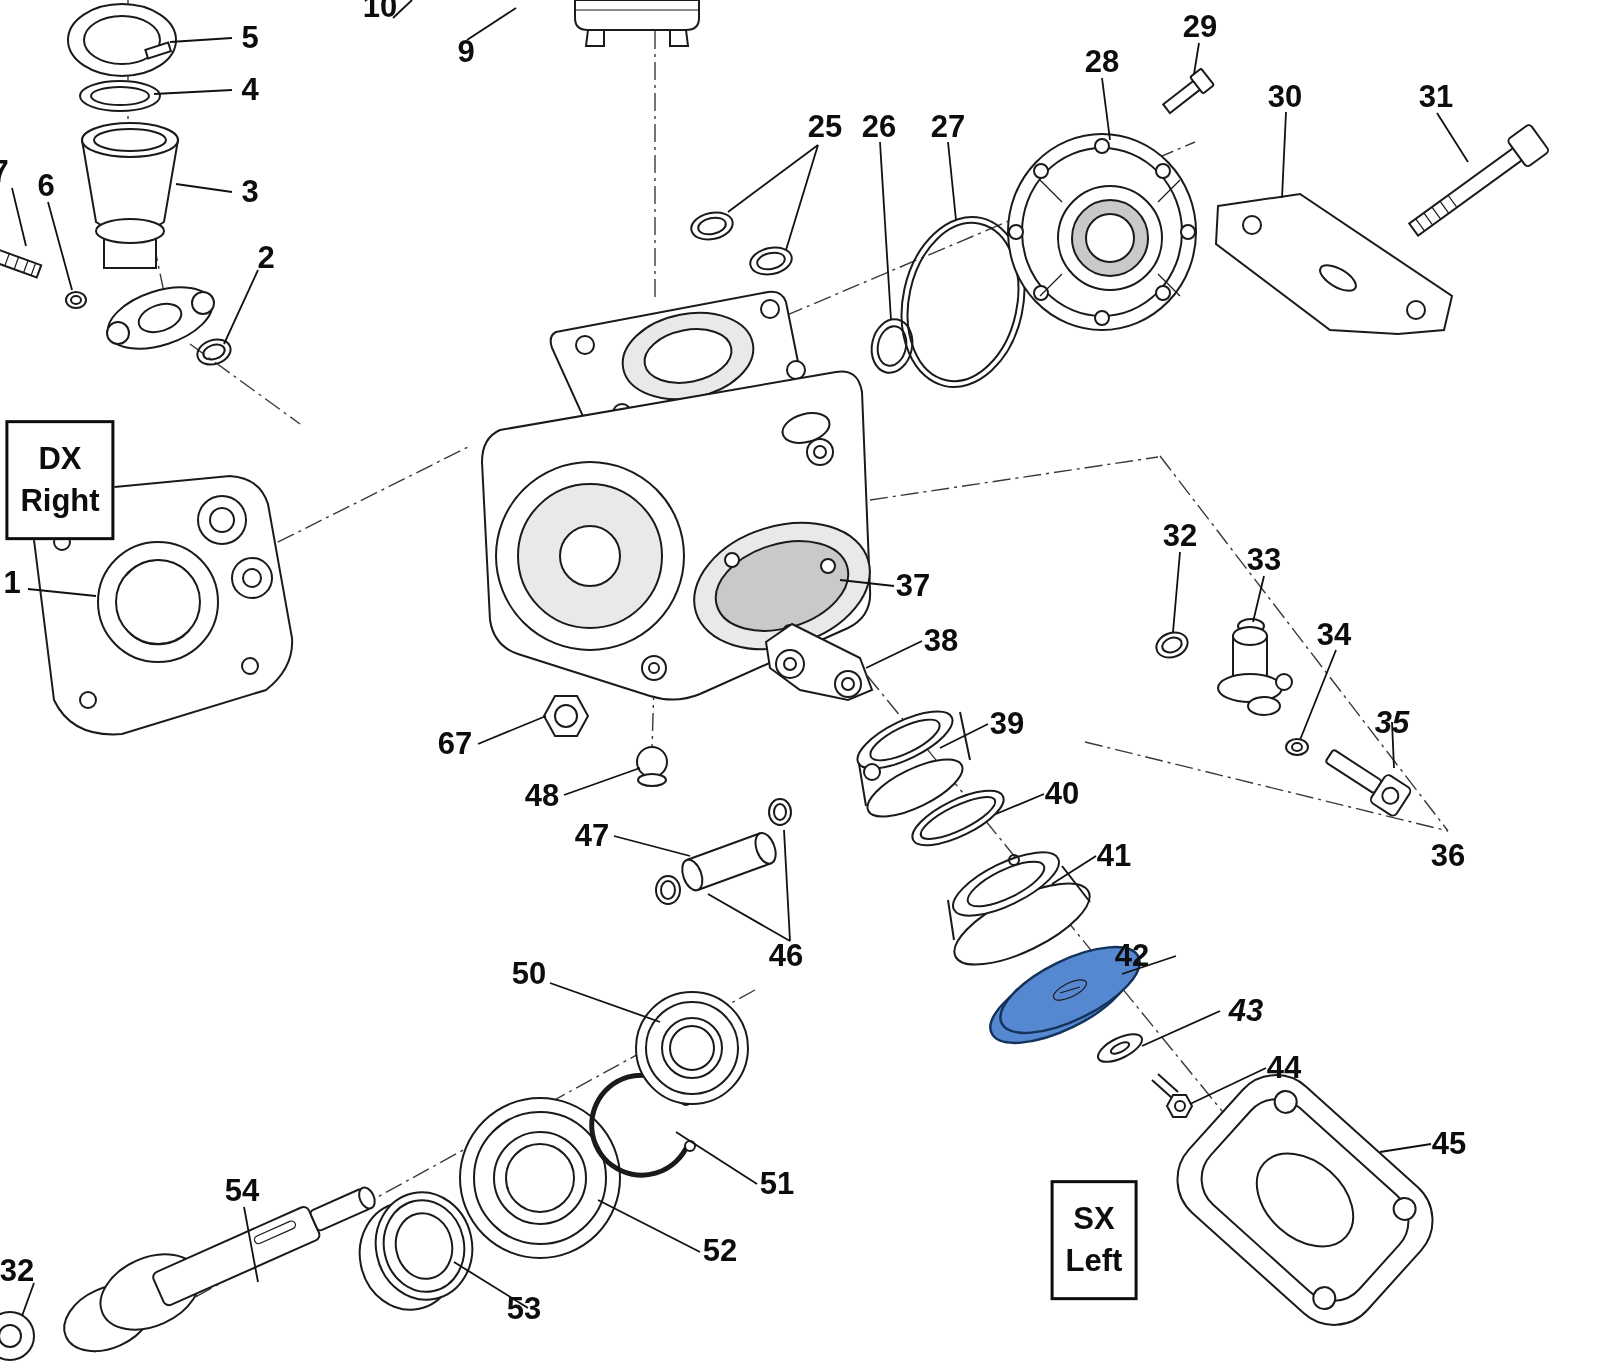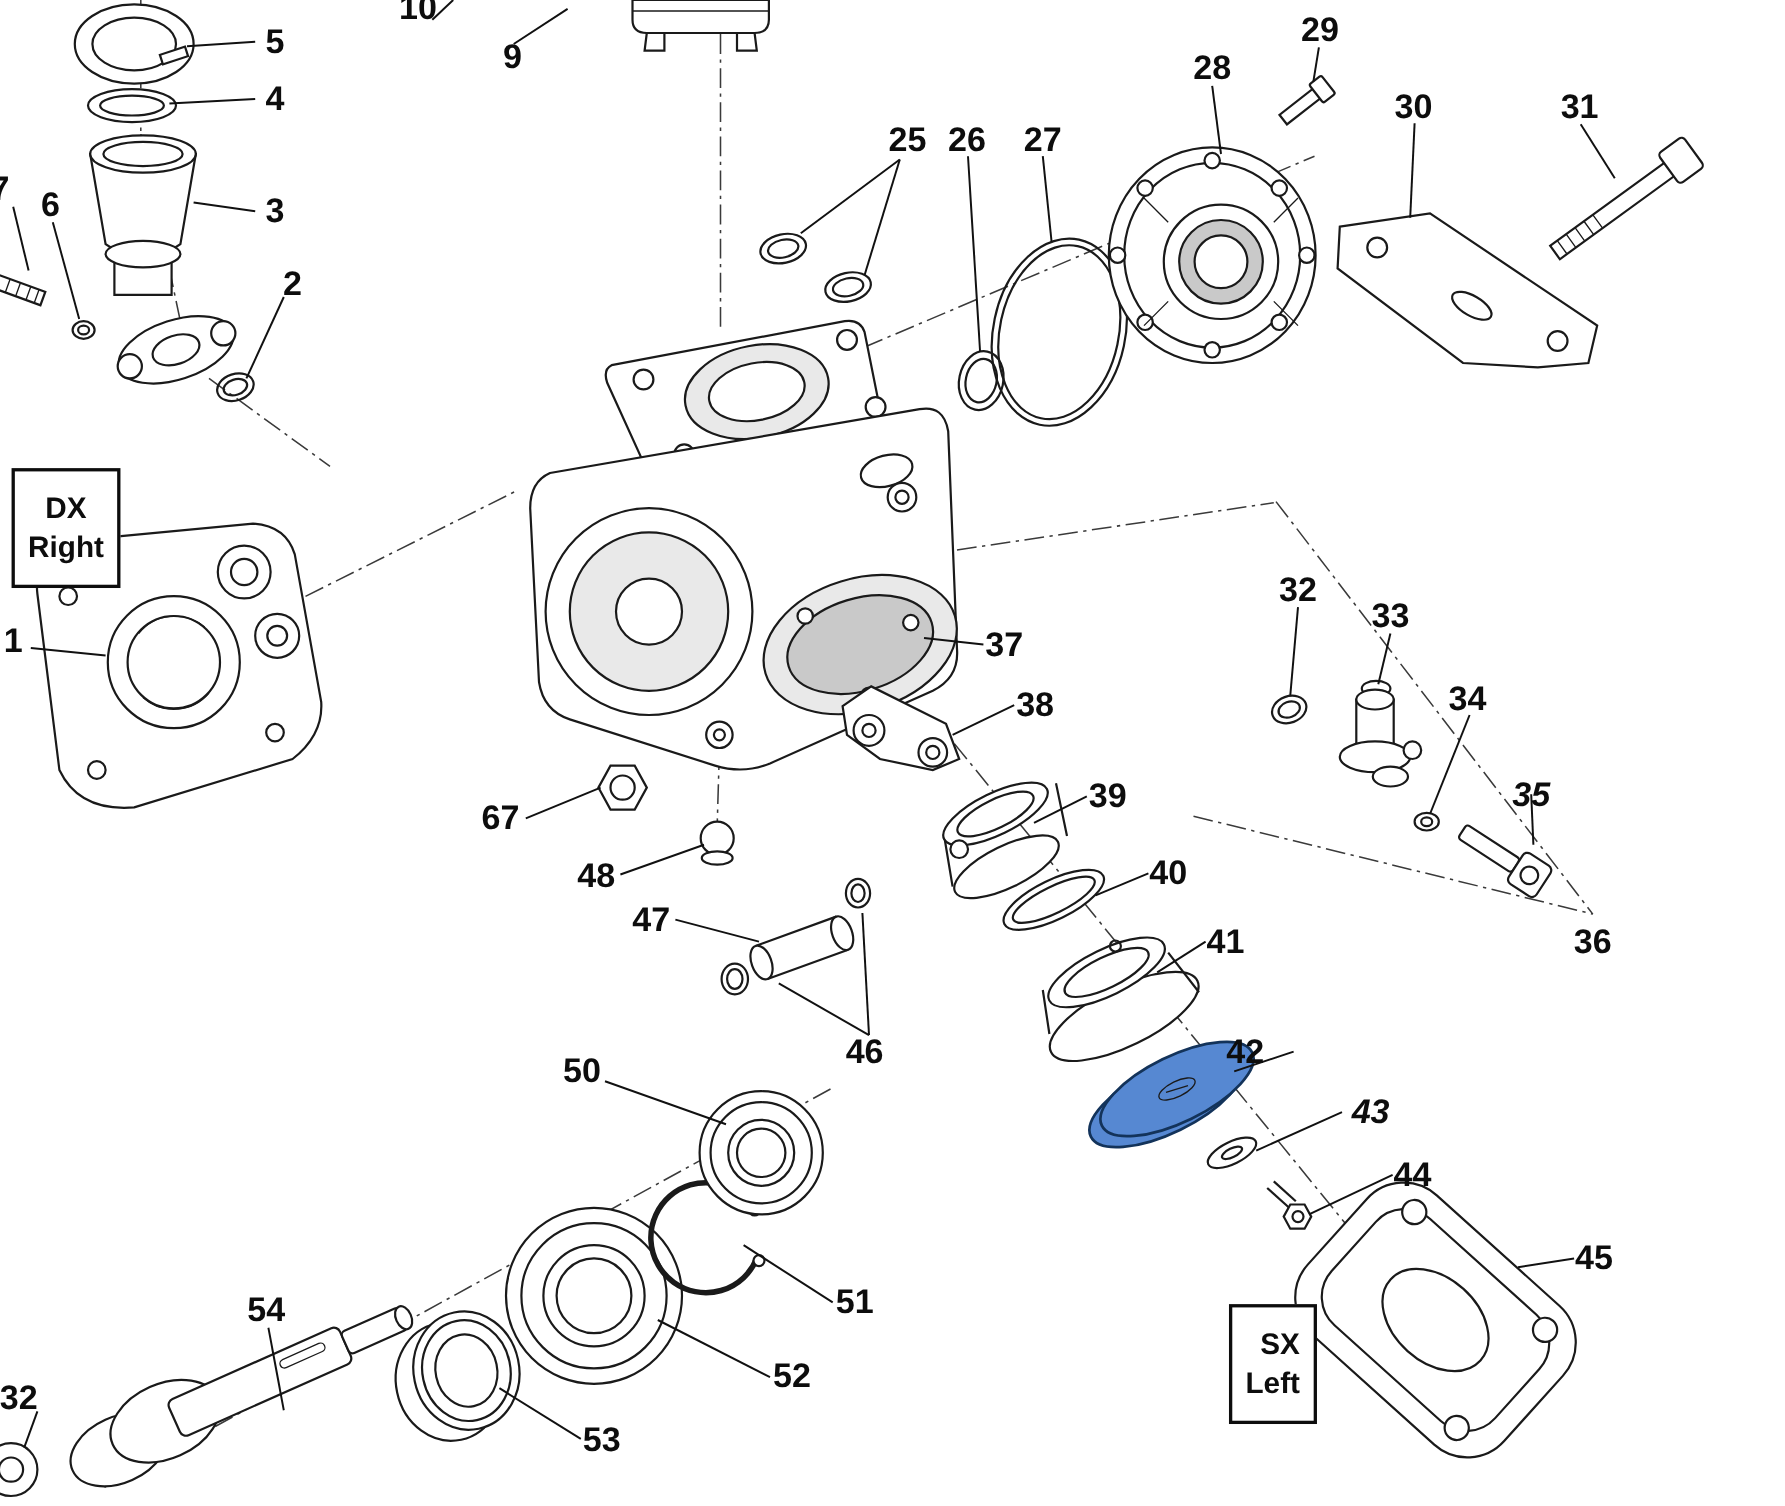--- a/index.html
+++ b/index.html
@@ -12,21 +12,21 @@
   .fw{stroke:#1a1a1a;stroke-width:2;fill:#ffffff}
   .fg{stroke:#1a1a1a;stroke-width:2;fill:#e9e9e9}
   .fd{stroke:#1a1a1a;stroke-width:2;fill:#c9c9c9}
   .hl{stroke:#13335a;stroke-width:2.5;fill:var(--highlight,#5688D2)}
   .dash{stroke:#3a3a3a;stroke-width:1.4;fill:none;stroke-dasharray:18 5 3 5}
   .ldr{stroke:#111;stroke-width:1.8}
   .part-label{position:absolute;transform:translate(-50%,-50%);font-weight:bold;
               font-size:31px;color:#0d0d0d;white-space:nowrap}
   .orient-box{position:absolute;transform:translate(-50%,-50%);border:3px solid #0d0d0d;
               background:#fff;padding:15px 12px;text-align:center;font-weight:bold;
-              font-size:27px;line-height:1.35;color:#0d0d0d}
+              font-size:31px;line-height:1.35;color:#0d0d0d}
   .orient-box span{display:block}
 </style>
 </head>
 <body>
 
 <div class="page">
 
 <svg class="art" width="1623" height="1369" viewBox="0 0 1623 1369" xmlns="http://www.w3.org/2000/svg">
 
   <g>
@@ -381,28 +381,28 @@
       <div class="part-label" style="left: 1246px; top: 1011px; font-style: italic;">43</div>
       <div class="part-label" style="left: 1284px; top: 1068px;">44</div>
       <div class="part-label" style="left: 1449px; top: 1144px;">45</div>
       <div class="part-label" style="left: 786px; top: 956px;">46</div>
       <div class="part-label" style="left: 592px; top: 836px;">47</div>
       <div class="part-label" style="left: 542px; top: 796px;">48</div>
       <div class="part-label" style="left: 455px; top: 744px;">67</div>
       <div class="part-label" style="left: 529px; top: 974px;">50</div>
       <div class="part-label" style="left: 777px; top: 1184px;">51</div>
       <div class="part-label" style="left: 720px; top: 1251px;">52</div>
-      <div class="part-label" style="left: 547px; top: 1309px;">53</div>
+      <div class="part-label" style="left: 524px; top: 1309px;">53</div>
       <div class="part-label" style="left: 242px; top: 1191px;">54</div>
       <div class="part-label" style="left: 17px; top: 1271px;">32</div>
     </div>
 
 <div class="orient-box" style="left:60px;top:480px;">
   <span>DX</span>
   <span>Right</span>
 </div>
 
-<div class="orient-box" style="left:1157px;top:1240px;text-align:right;">
+<div class="orient-box" style="left:1094px;top:1240px;">
   <span>SX</span>
   <span>Left</span>
 </div>
 
 </div>
 
 </body></html>

